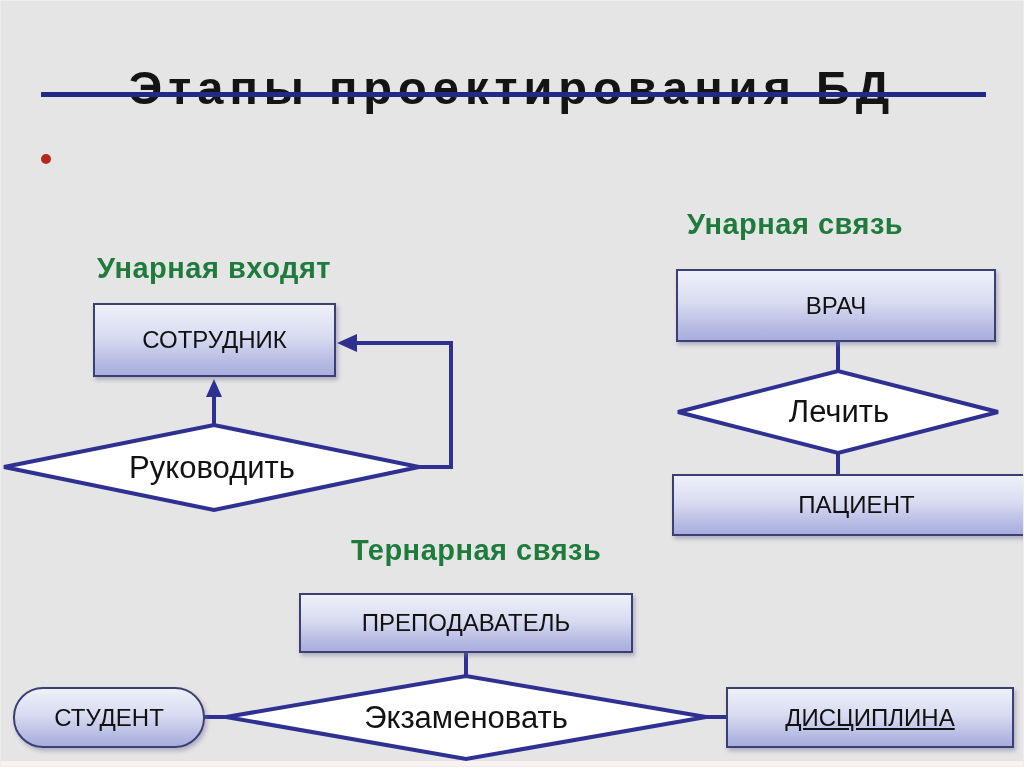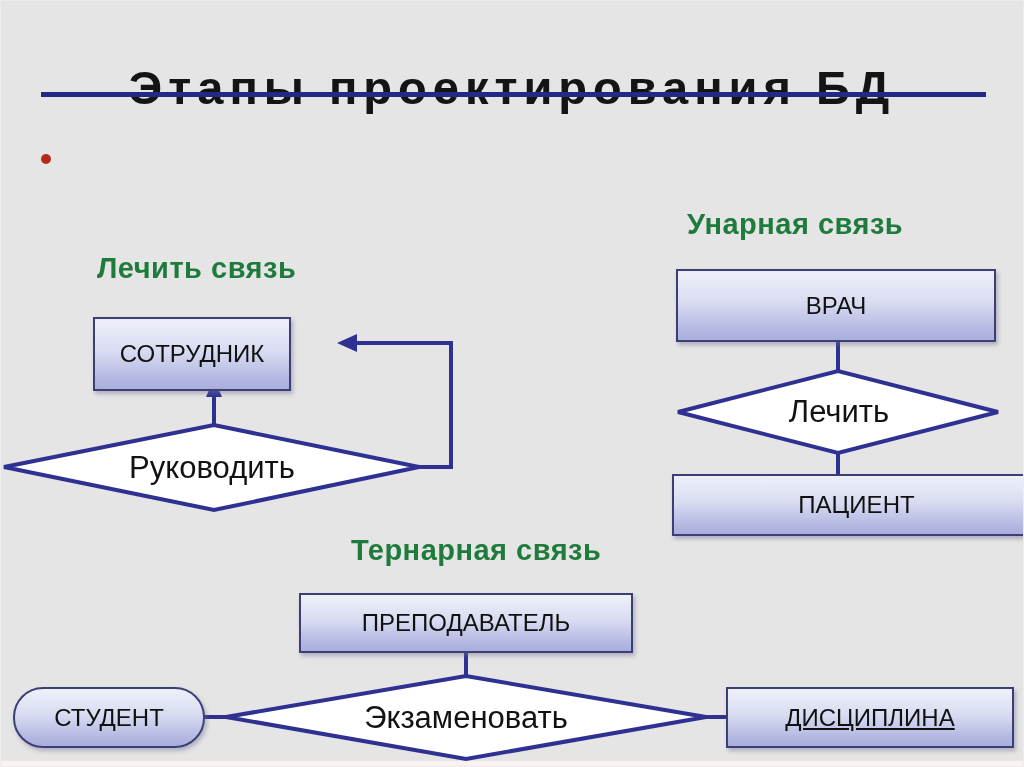--- a/index.html
+++ b/index.html
@@ -29,21 +29,21 @@
   .h-ternary { left:350px; top:533px; }
 
   .entity-box {
     position:absolute; box-sizing:border-box;
     background:linear-gradient(180deg, #eef0f9 0%, #d9dcf1 45%, #b3b8e2 85%, #a9aedd 100%);
     border:2px solid #3b3f74;
     box-shadow:2px 3px 4px rgba(110,110,150,0.45);
     display:flex; align-items:center; justify-content:center;
     font-size:24px; color:#111; white-space:nowrap;
   }
-  .e-unary        { left:92px;  top:316px; width:198px; height:74px; }
+  .e-unary        { left:92px;  top:302px; width:243px; height:74px; }
   .e-binary-top   { left:675px; top:268px; width:320px; height:73px; }
   .e-binary-bot   { left:671px; top:473px; width:369px; height:62px; }
   .e-ternary-top  { left:298px; top:592px; width:334px; height:60px; }
   .e-ternary-left { left:12px;  top:686px; width:192px; height:61px;border-radius:30px; }
   .e-ternary-right{ left:725px; top:686px; width:288px; height:61px;text-decoration:underline; }
 
   .svg-layer { position:absolute; left:0; top:0; width:1024px; height:767px; pointer-events:none; }
 
   .relation-label {
     position:absolute; transform:translate(-50%,-50%);
@@ -58,21 +58,21 @@
 </head>
 <body>
 
 <div class="slide">
 
   <h1 class="abs title">Этапы проектирования БД</h1>
   <div class="abs title-underline"></div>
 
   <div class="abs bullet-marker"></div>
 
-  <div class="abs section-heading h-unary">Лечить связь</div>
+  <div class="abs section-heading h-unary">Унарная входят</div>
   <div class="abs section-heading h-binary">Унарная связь</div>
   <div class="abs section-heading h-ternary">Тернарная связь</div>
 
   <svg class="svg-layer" viewBox="0 0 1024 767">
     <g stroke="#2e3191" stroke-width="4" fill="none">
 
       <polyline points="350,342 450,342 450,466 416,466"></polyline>
       <line x1="213" y1="424" x2="213" y2="390"></line>
 
       <line x1="837" y1="341" x2="837" y2="372"></line>

